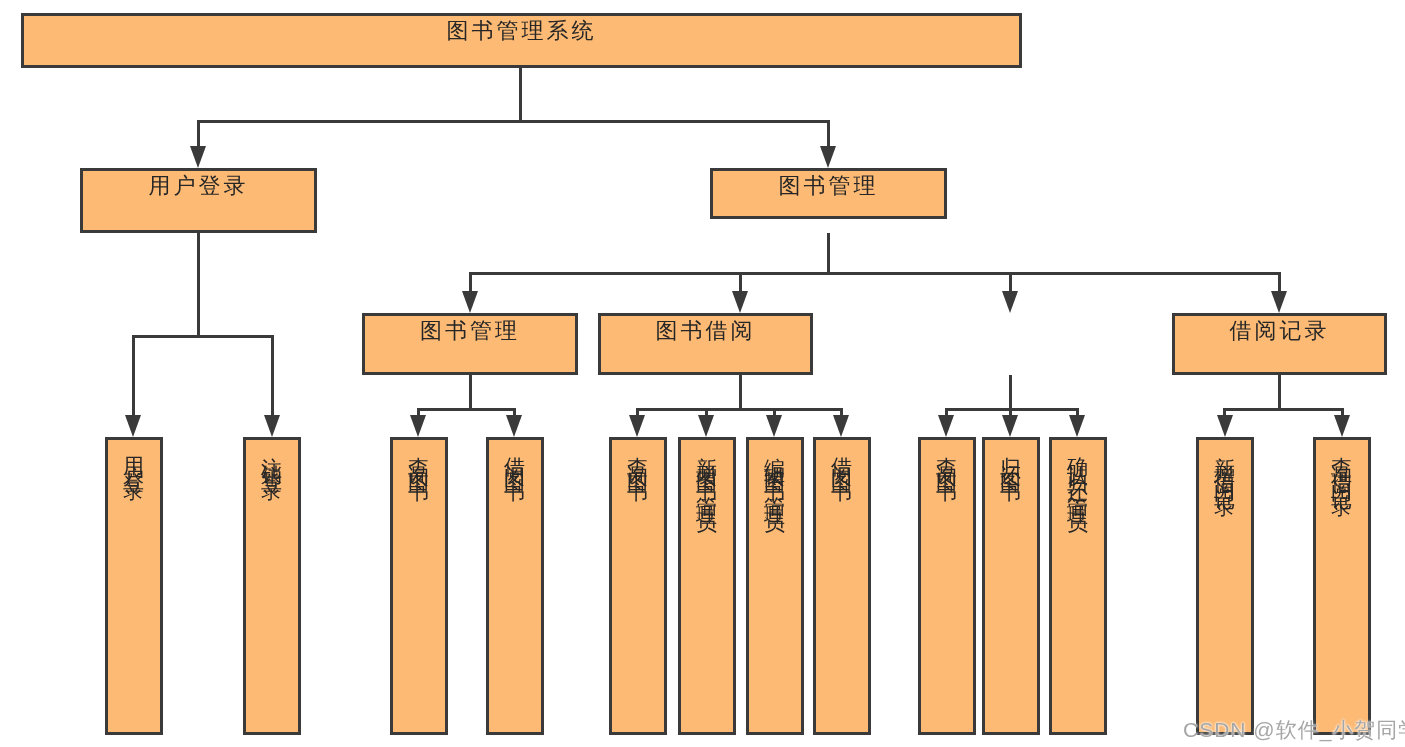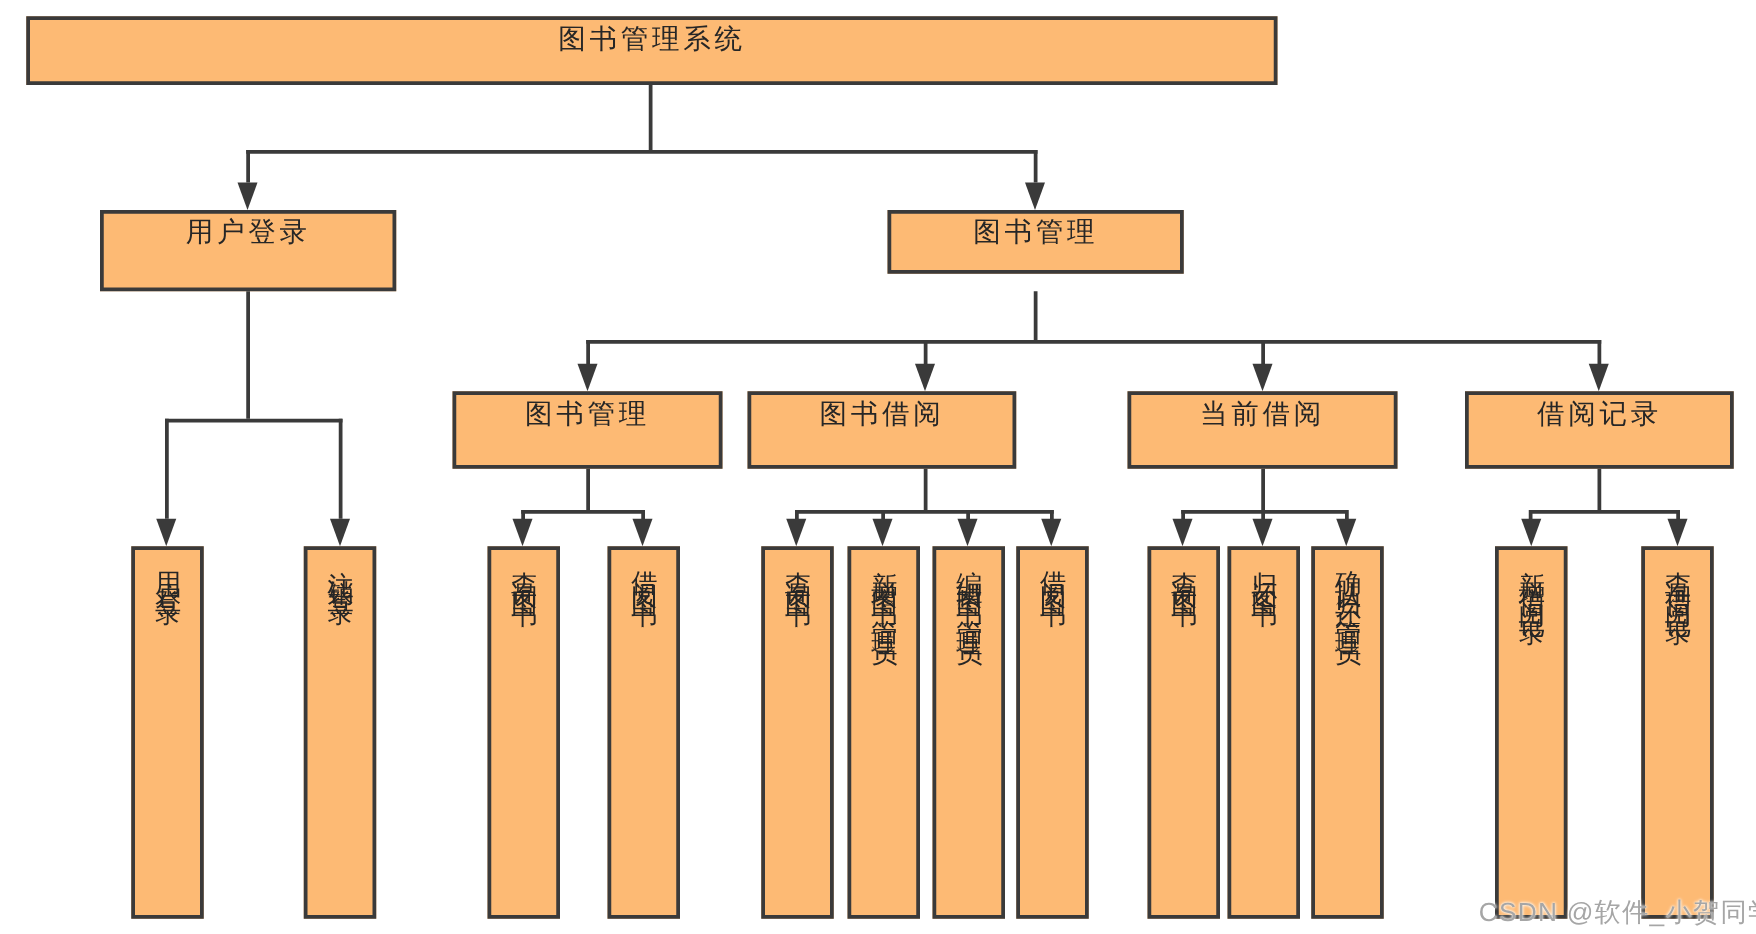--- a/index.html
+++ b/index.html
@@ -67,23 +67,20 @@
   <div class="vl" style="left:1009px;top:272px;height:20px"></div>
   <div class="ah" style="left:1002px;top:291px"></div>
   <div class="vl" style="left:1278px;top:272px;height:20px"></div>
   <div class="ah" style="left:1271px;top:291px"></div>
 
   <div class="box lvl" style="left:362px;top:313px;width:216px;height:62px">
     <span>图书管理</span>
   </div>
   <div class="box lvl" style="left:598px;top:313px;width:215px;height:62px">
     <span>图书借阅</span>
-  </div>
-  <div class="box lvl" style="left:902px;top:313px;width:216px;height:62px">
-    <span>当前借阅</span>
   </div>
   <div class="box lvl" style="left:1172px;top:313px;width:215px;height:62px">
     <span>借阅记录</span>
   </div>
 
   <div class="vl" style="left:469px;top:375px;height:33px"></div>
   <div class="vl" style="left:739px;top:375px;height:33px"></div>
   <div class="vl" style="left:1009px;top:375px;height:33px"></div>
   <div class="vl" style="left:1278px;top:375px;height:33px"></div>
 

